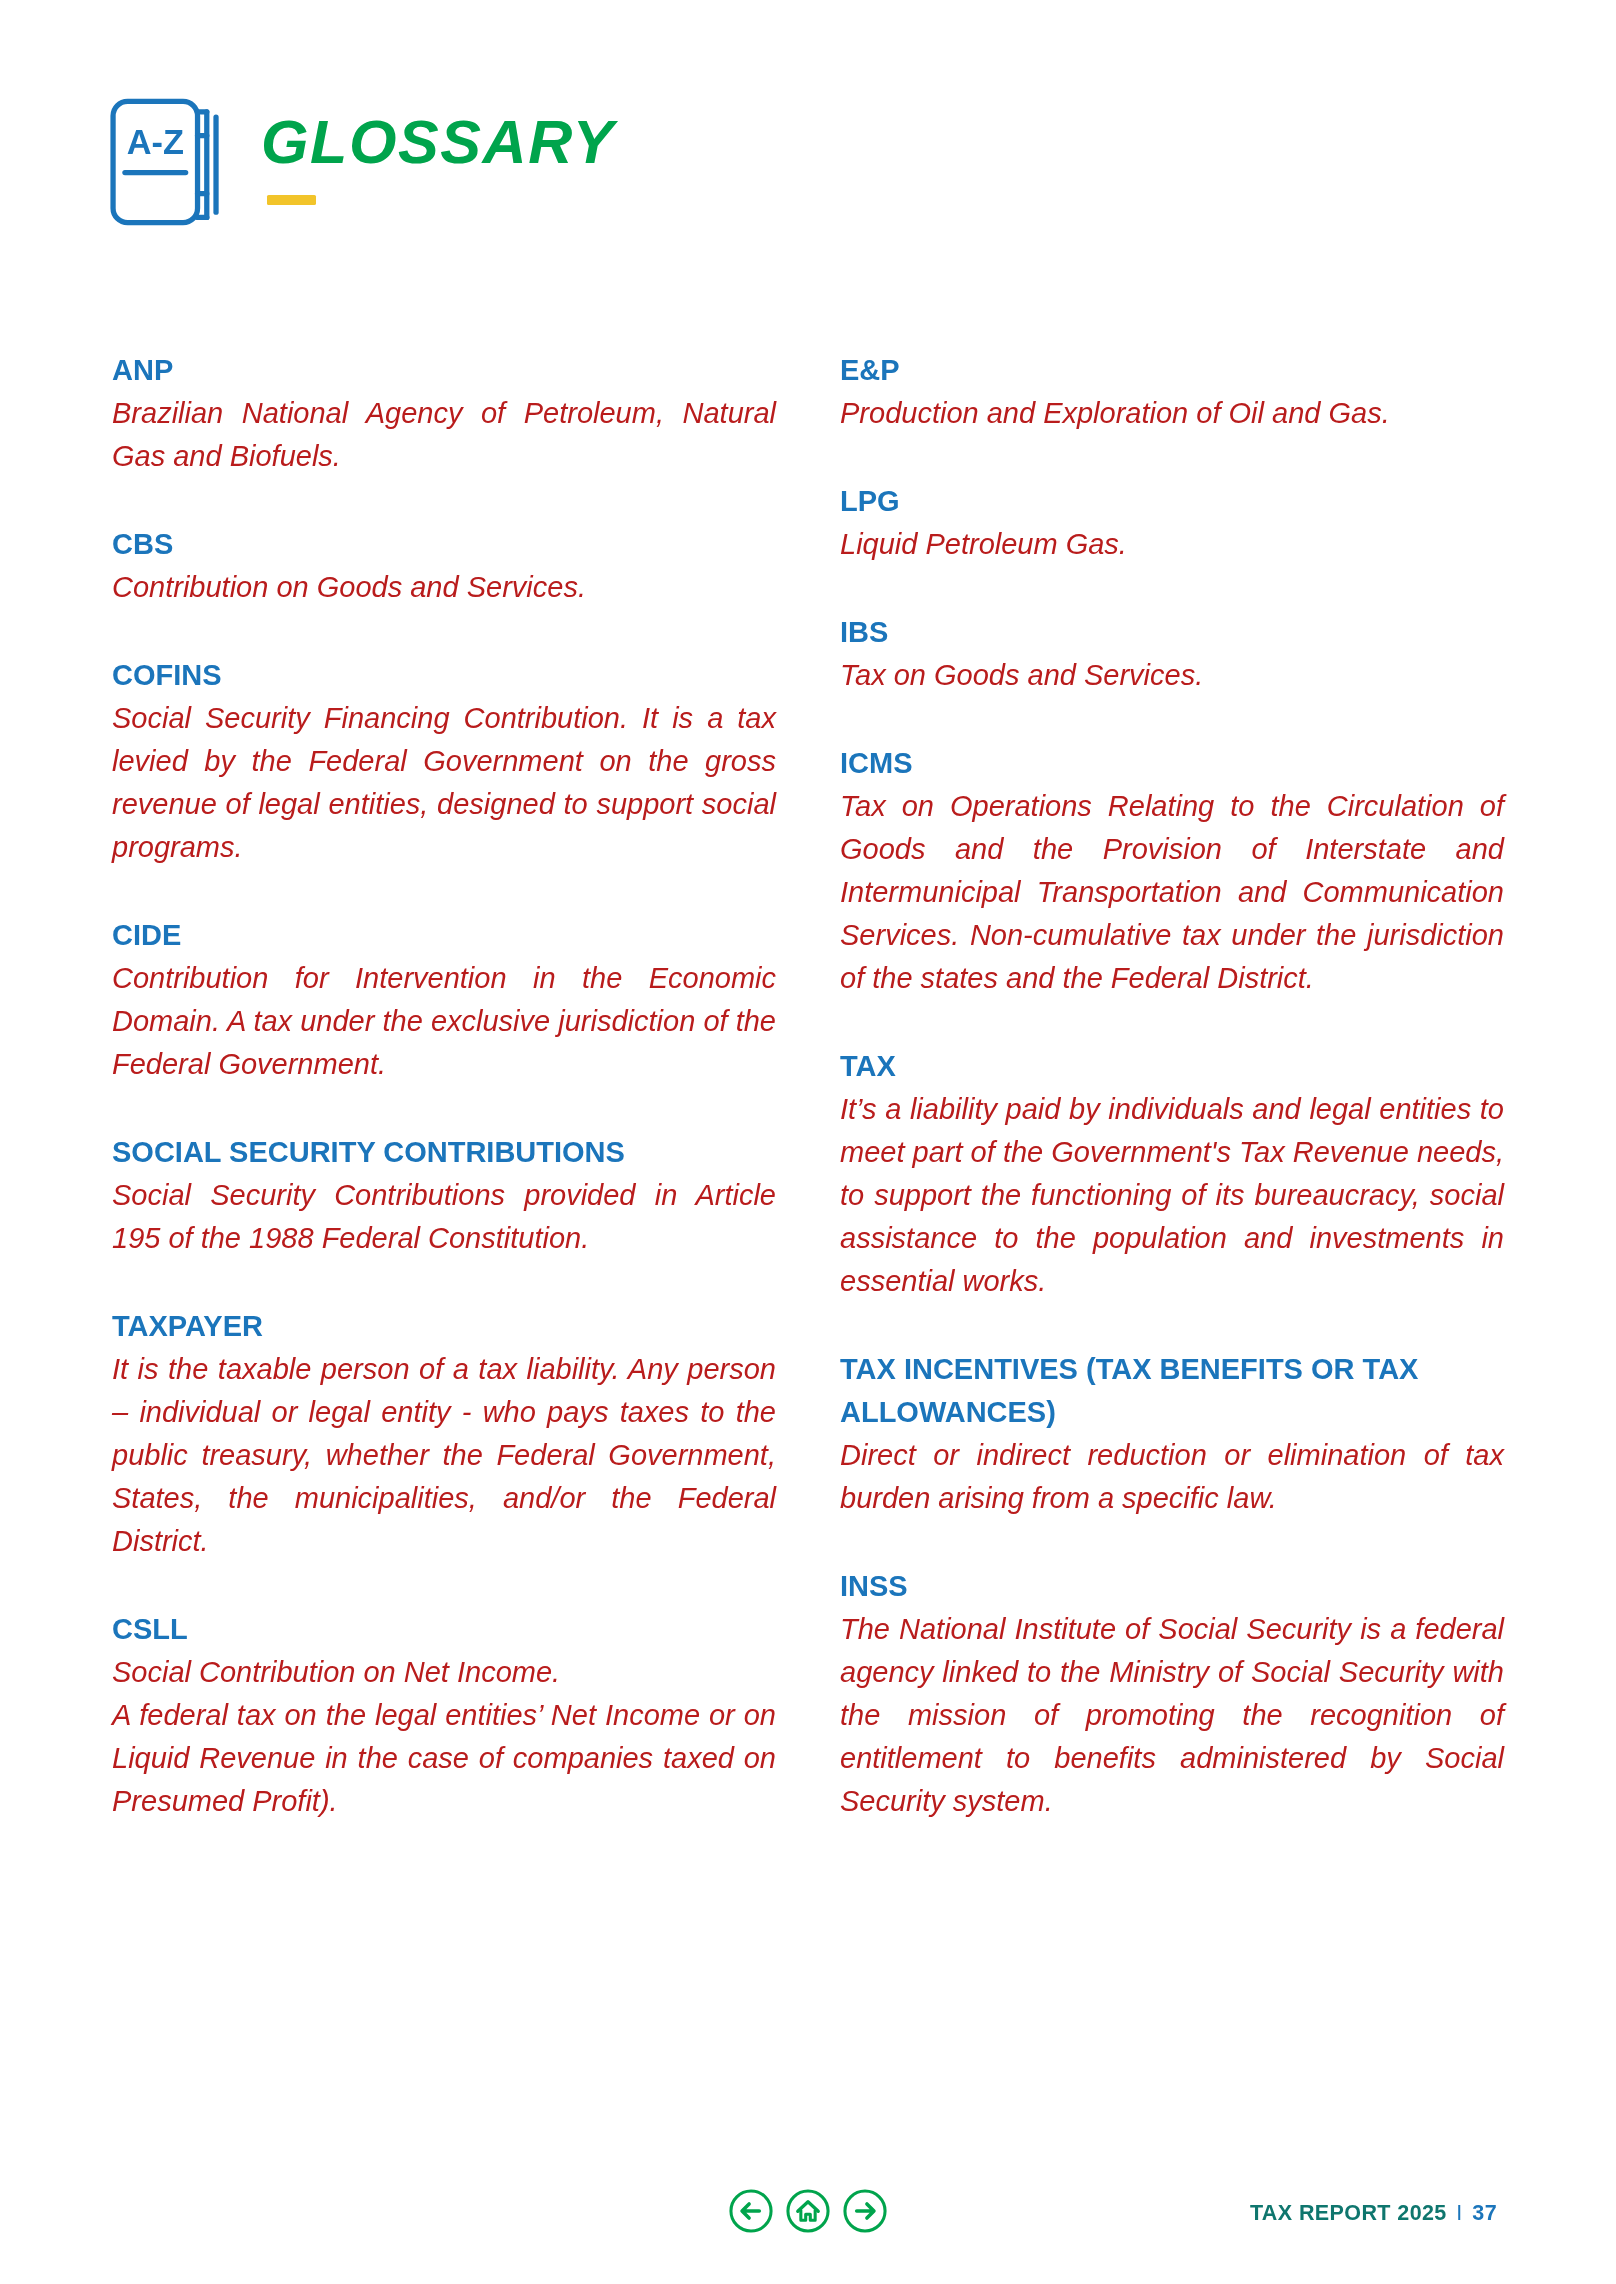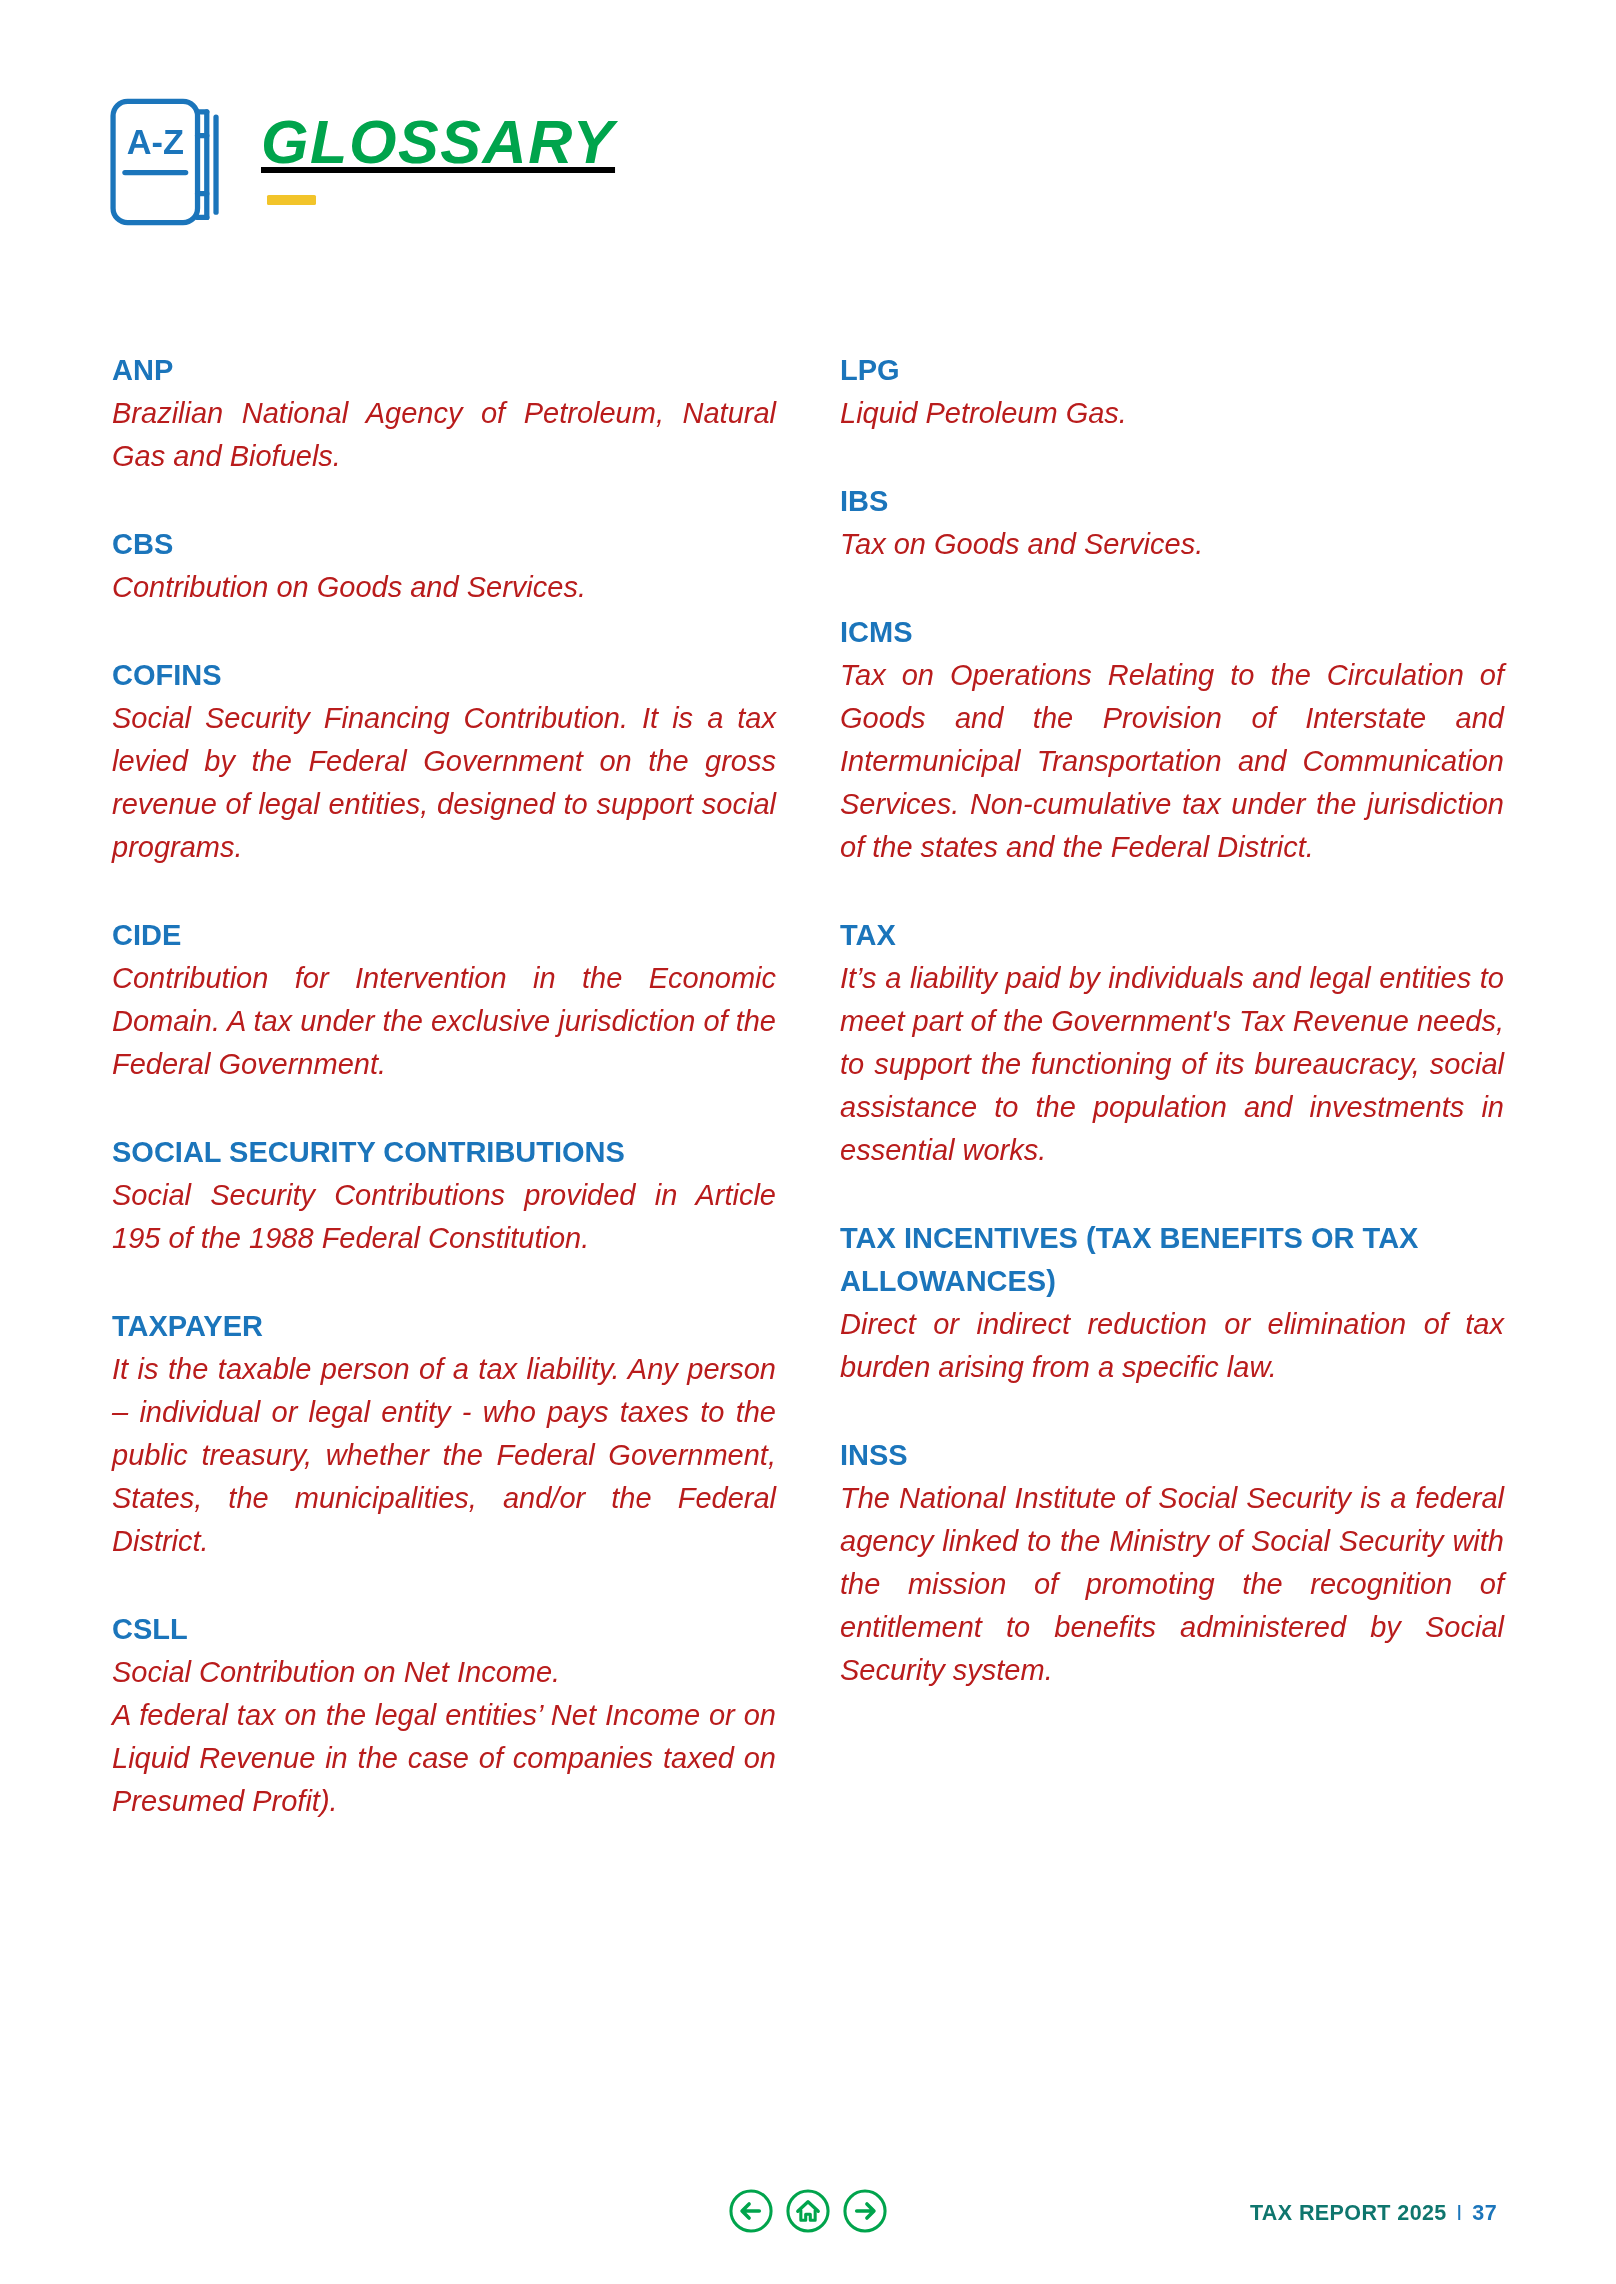--- a/index.html
+++ b/index.html
@@ -7,21 +7,21 @@
   body {
     width: 1616px; height: 2284px;
     font-family: "Liberation Sans", sans-serif;
     position: relative; overflow: hidden;
   }
   .page { position: relative; width: 1536px; height: 2284px; background: #ffffff; }
 
   
   .header { position: absolute; top: 96px; left: 109px; display: flex; align-items: flex-start; gap: 33px; }
   .book-icon svg { display: block; }
-  .title-wrap { padding-top: 16px; text-decoration: underline; }
+  .title-wrap { padding-top: 16px; }
   .page-title {
     color: #00a44c; font-size: 61px; font-weight: bold; font-style: italic;
     letter-spacing: 1.6px; line-height: 1;
   }
   .title-dash { width: 49px; height: 10.3px; background: #f2c42a; margin-top: 22px; margin-left: 6.4px; border-radius: 1.6px; }
 
   
   .columns { position: absolute; top: 349px; left: 112px; width: 1392px; display: flex; gap: 64px; }
   .col { width: 664px; }
   .entry { margin-bottom: 45px; }
@@ -97,20 +97,24 @@
       </article>
       <article class="entry">
         <h2 class="term">CSLL</h2>
         <p class="def">Social Contribution on Net Income.
 A federal tax on the legal entities’ Net Income or on Liquid Revenue in the case of companies taxed on Presumed Profit).</p>
       </article>
     </section>
 
     <section class="col">
       <article class="entry">
+        <h2 class="term">E&amp;P</h2>
+        <p class="def">Production and Exploration of Oil and Gas.</p>
+      </article>
+      <article class="entry">
         <h2 class="term">LPG</h2>
         <p class="def">Liquid Petroleum Gas.</p>
       </article>
       <article class="entry">
         <h2 class="term">IBS</h2>
         <p class="def">Tax on Goods and Services.</p>
       </article>
       <article class="entry">
         <h2 class="term">ICMS</h2>
         <p class="def">Tax on Operations Relating to the Circulation of Goods and the Provision of Interstate and Intermunicipal Transportation and Communication Services. Non-cumulative tax under the jurisdiction of the states and the Federal District.</p>

